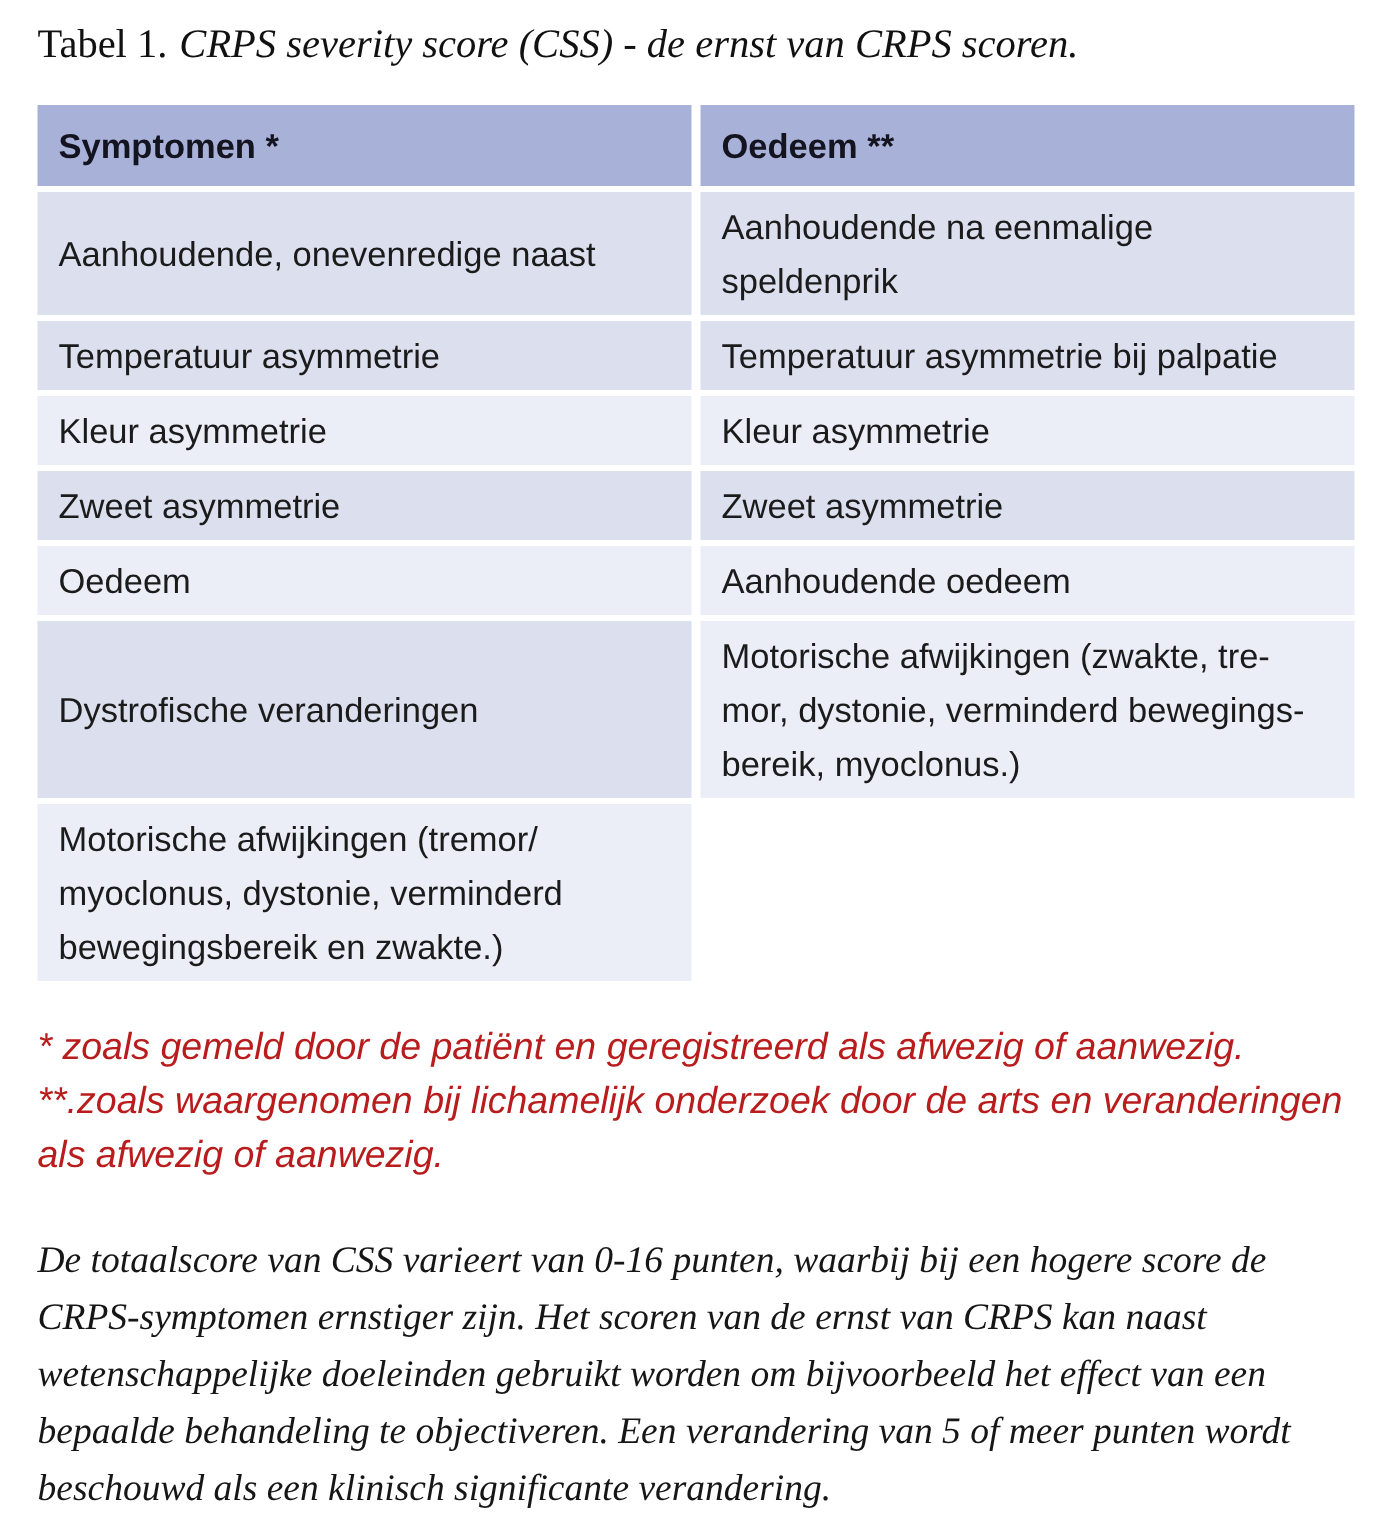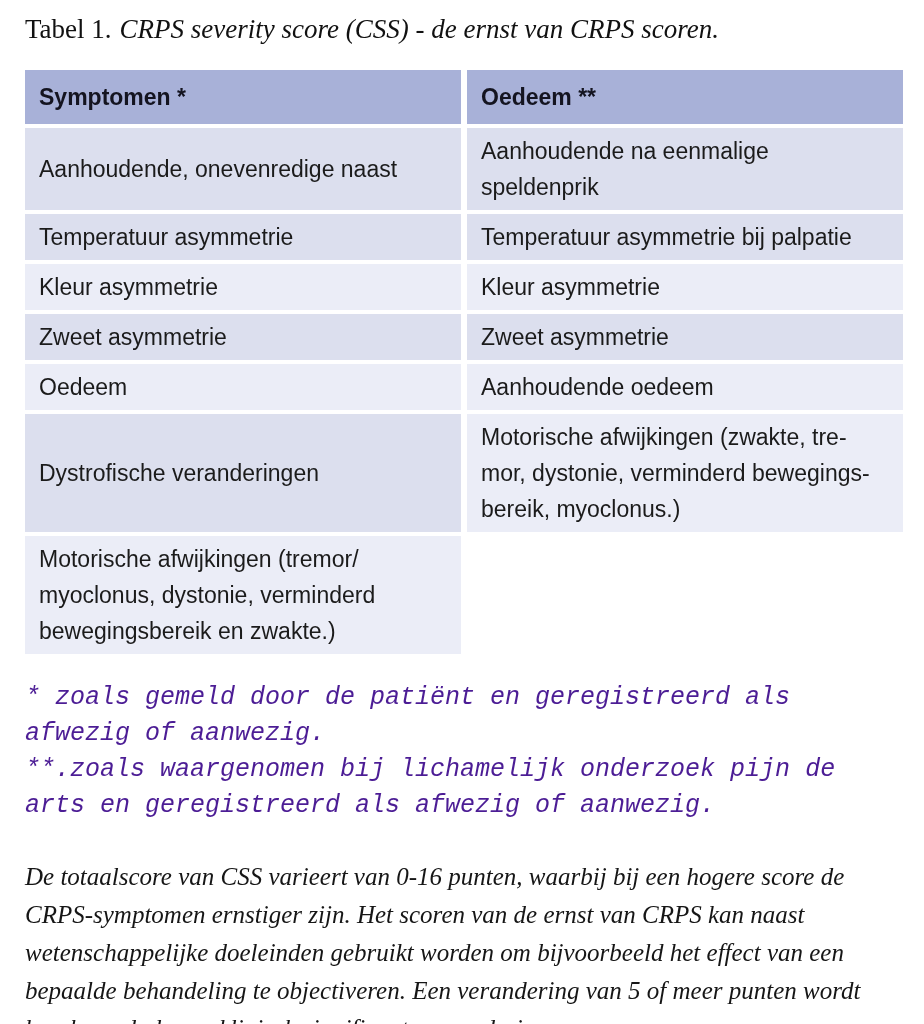--- a/index.html
+++ b/index.html
@@ -59,25 +59,25 @@
   }
   .cell.light { background: var(--row-light); }
   .cell.header {
     background: var(--header-bg);
     font-weight: bold;
     min-height: 54px;
     color: #141420;
   }
   .footnotes {
     margin-top: 26px;
-    font-family: Liberation Mono, monospace;
+    font-family: Liberation Sans, sans-serif;
     font-style: italic;
     font-size: 25px;
     line-height: 36px;
-    color: #4c1d95;
+    color: #b91c1c;
   }
   .body-paragraph {
     margin-top: 34px;
     font-family: "Liberation Serif", serif;
     font-style: italic;
     font-size: 25px;
     line-height: 38px;
     color: #161616;
   }
 </style>
@@ -116,18 +116,18 @@
     <div class="cell light">Motorische afwijkingen (zwakte, tre-
 mor, dystonie, verminderd bewegings-
 bereik, myoclonus.)</div>
     <div class="cell light">Motorische afwijkingen (tremor/
 myoclonus, dystonie, verminderd
 bewegingsbereik en zwakte.)</div>
   </div>
 
   <div class="footnotes">
     <div class="footnote">* zoals gemeld door de patiënt en geregistreerd als afwezig of aanwezig.</div>
-    <div class="footnote">**.zoals waargenomen bij lichamelijk onderzoek pijn de arts en geregistreerd als afwezig of aanwezig.</div>
+    <div class="footnote">**.zoals waargenomen bij lichamelijk onderzoek door de arts en veranderingen als afwezig of aanwezig.</div>
   </div>
 
   <div class="body-paragraph">De totaalscore van CSS varieert van 0-16 punten, waarbij bij een hogere score de CRPS-symptomen ernstiger zijn. Het scoren van de ernst van CRPS kan naast wetenschappelijke doeleinden gebruikt worden om bijvoorbeeld het effect van een bepaalde behandeling te objectiveren. Een verandering van 5 of meer punten wordt beschouwd als een klinisch significante verandering.</div>
 
 </div>
 
 </body></html>

